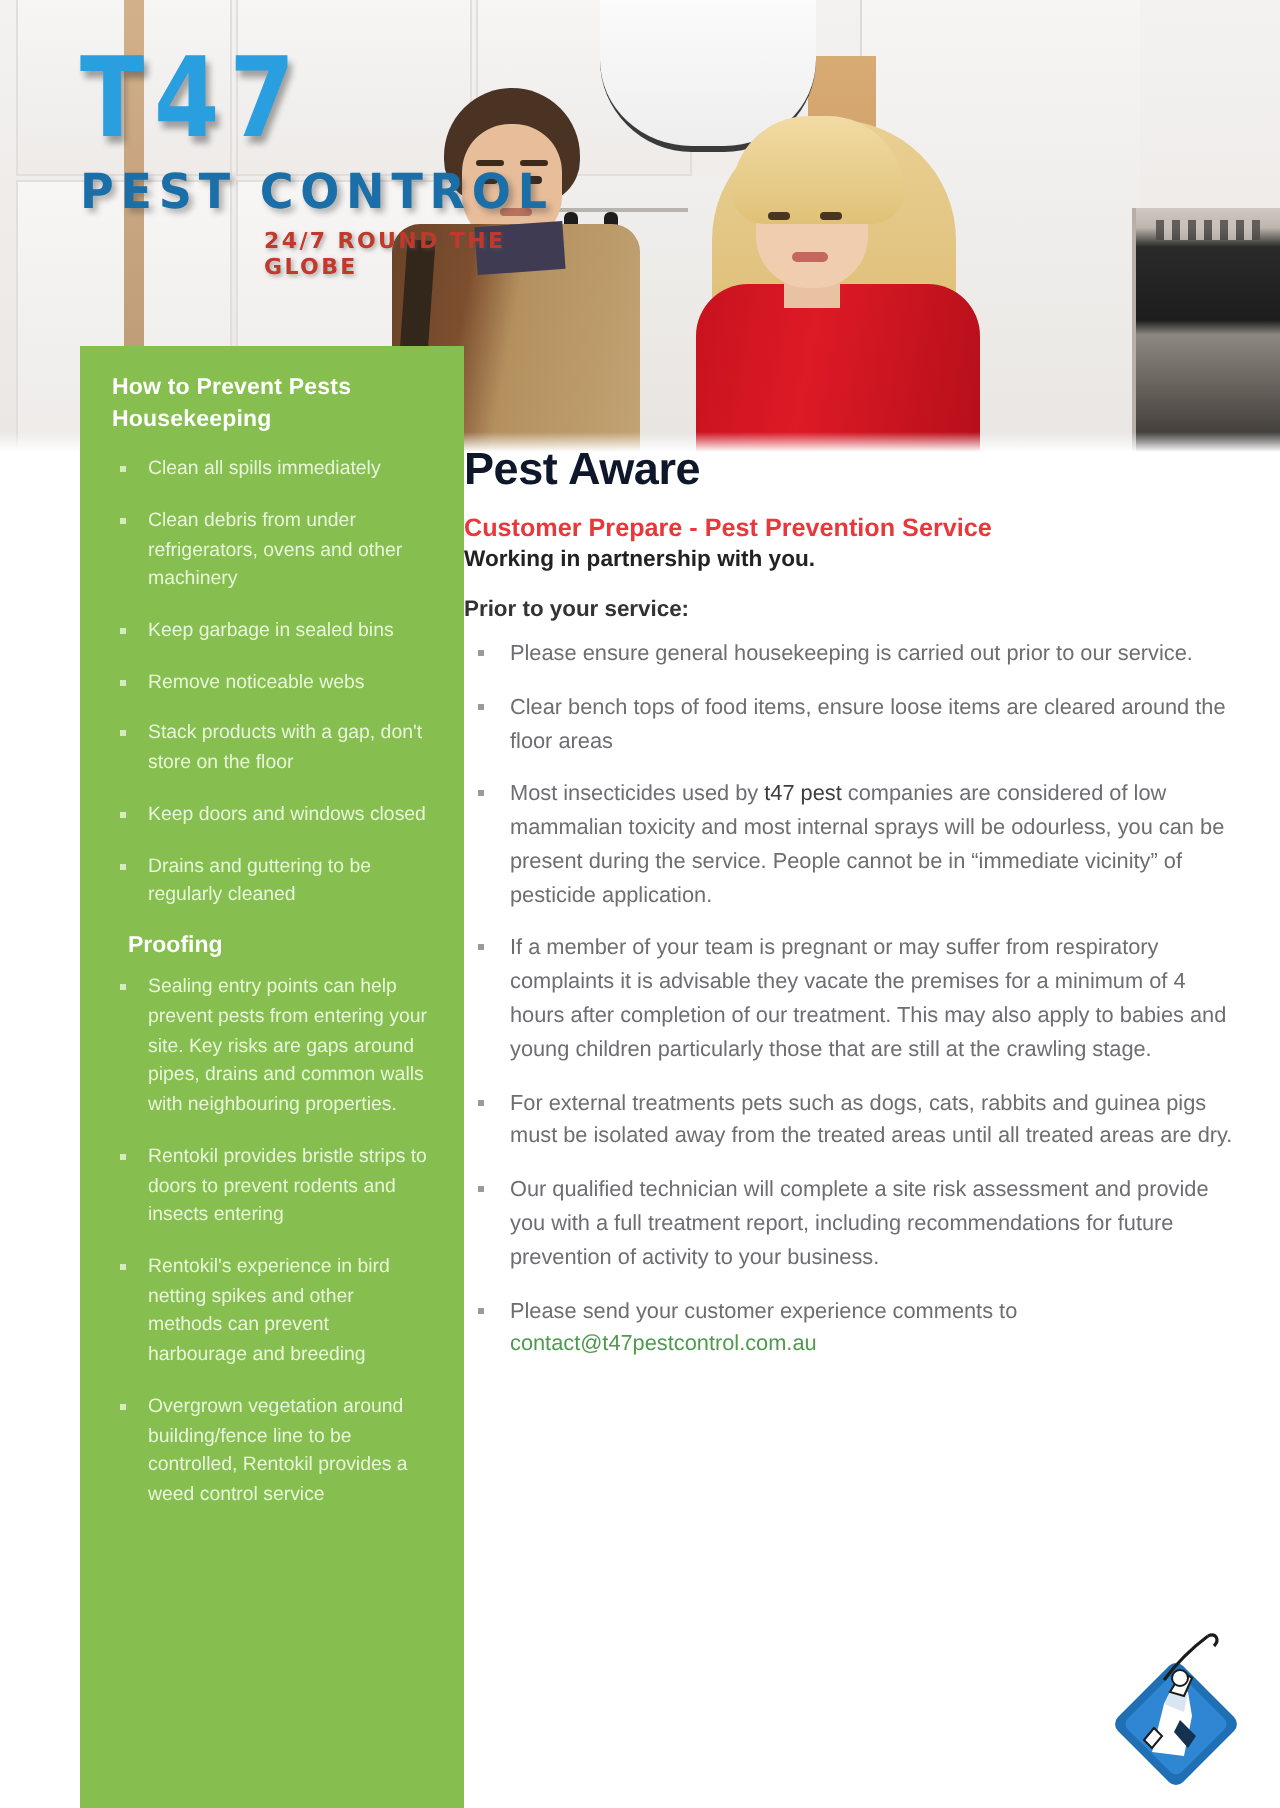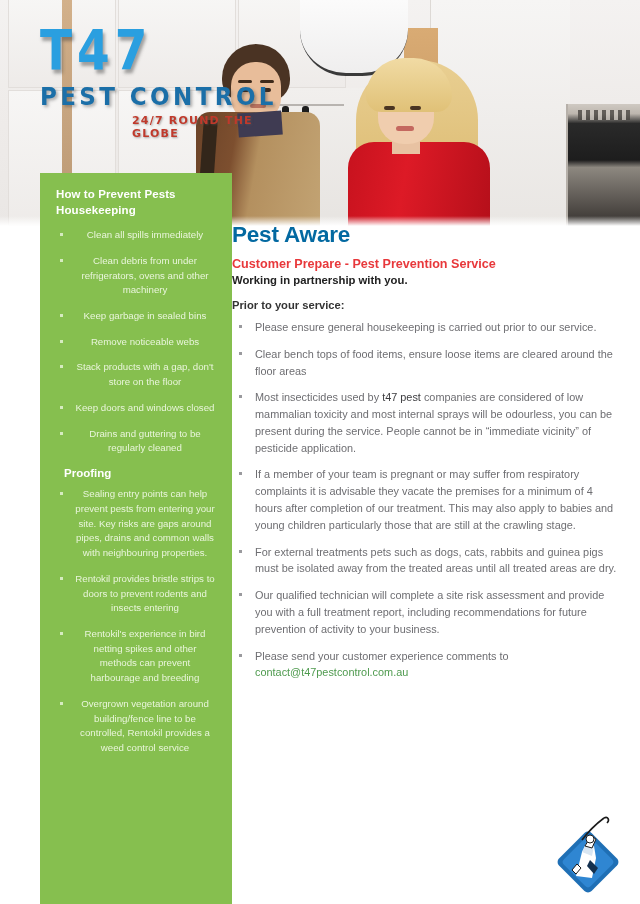--- a/index.html
+++ b/index.html
@@ -219,38 +219,37 @@
     margin: 10px 0 8px 8px;
   }
   .side-ul { list-style: none; }
   .side-li {
     position: relative;
     color: #e9f5db;
     font-size: 9.7px;
     line-height: 1.52;
     margin-bottom: 11px;
     padding-left: 18px;
-    text-align: center;
   }
   .side-li::before {
     content: "";
     position: absolute;
     left: 4px; top: 5px;
     width: 3px; height: 3px;
     background: #d6ebc0;
   }
 
   
   #main {
     position: absolute;
     left: 232px; top: 222px;
     width: 388px;
   }
   .title {
-    color: #0369a1;
+    color: #0f172a;
     font-size: 22.5px;
     font-weight: bold;
     letter-spacing: -.2px;
     margin-bottom: 9px;
   }
   .subtitle {
     color: #e8383b;
     font-size: 12.6px;
     font-weight: bold;
     margin-bottom: 3px;

